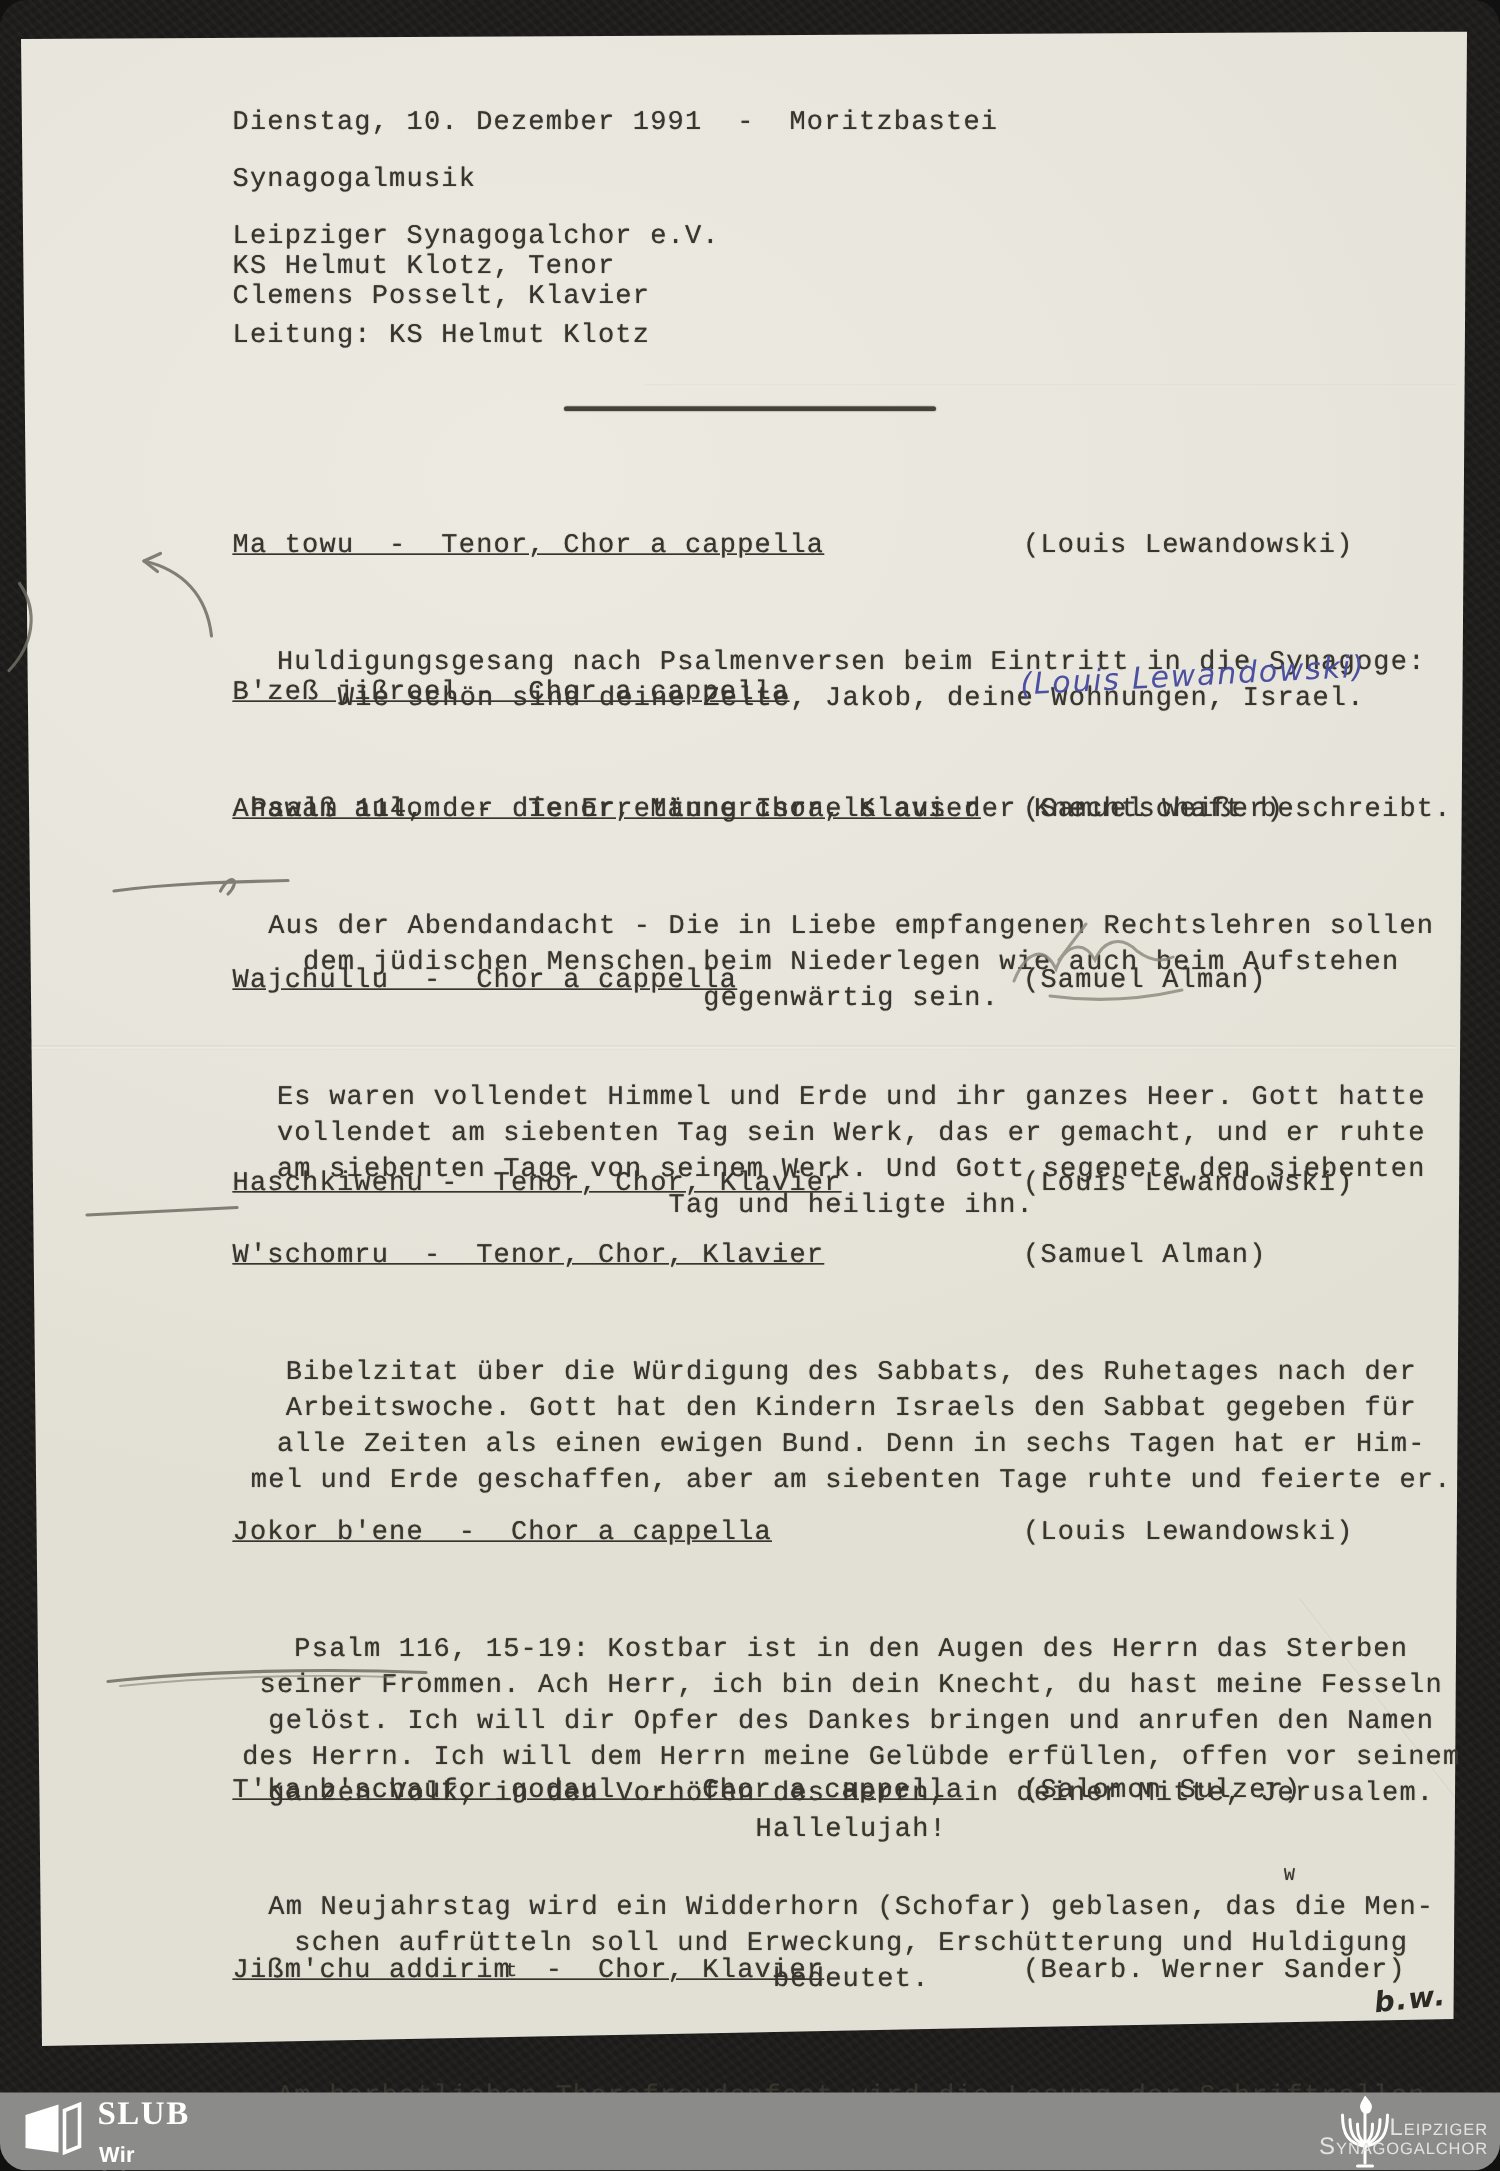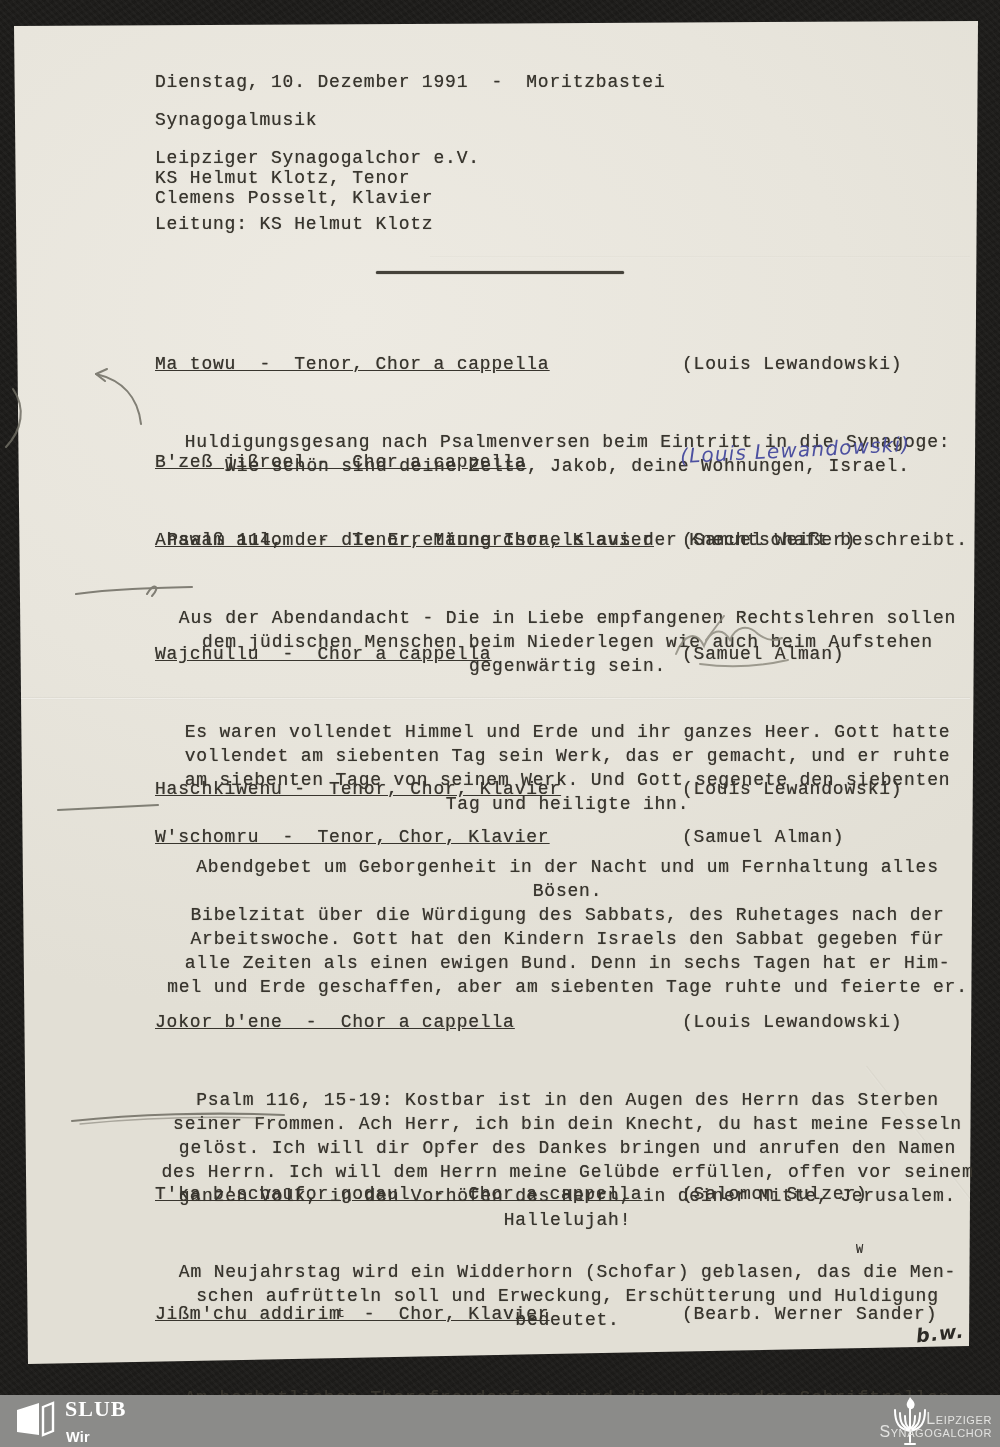--- a/index.html
+++ b/index.html
@@ -1,18 +1,18 @@
 <!DOCTYPE html>
 <html><head>
 <meta charset="utf-8">
 <style>
   html,body{margin:0;padding:0;background:#111;}
   #stage{position:relative;width:1000px;height:1447px;overflow:hidden;
          background:#1d1c1a;
-         font-family:"Liberation Mono", monospace;}
+         font-family:"Liberation Mono", monospace;border-radius:18px;}
   
   #stage::before{content:"";position:absolute;inset:0;
     background:
       repeating-linear-gradient(47deg, rgba(255,255,255,0.018) 0 2px, rgba(0,0,0,0.03) 2px 5px),
       repeating-linear-gradient(-31deg, rgba(255,255,255,0.012) 0 3px, rgba(0,0,0,0.02) 3px 6px);
     pointer-events:none;}
 
   
   .paper{position:absolute;inset:0;
     clip-path:polygon(14px 26px, 978px 21px, 969px 1346px, 28px 1364px);
@@ -112,22 +112,20 @@
   <div class="item tw" style="top:594px">
     <div class="tl"><span>Wajchullu  -  Chor a cappella</span><span class="comp">(Samuel Alman)</span></div>
     <div class="desc">Es waren vollendet Himmel und Erde und ihr ganzes Heer. Gott hatte
 vollendet am siebenten Tag sein Werk, das er gemacht, und er ruhte
 am siebenten Tage von seinem Werk. Und Gott segenete den siebenten
 Tag und heiligte ihn.</div>
   </div>
 
   <div class="item tw" style="top:729px">
     <div class="tl"><span>Haschkiwenu -  Tenor, Chor, Klavier</span><span class="comp">(Louis Lewandowski)</span></div>
-    <div class="desc">Abendgebet um Geborgenheit in der Nacht und um Fernhaltung alles
-Bösen.</div>
   </div>
 
   <div class="item tw" style="top:777px">
     <div class="tl"><span>W'schomru  -  Tenor, Chor, Klavier</span><span class="comp">(Samuel Alman)</span></div>
     <div class="desc">Bibelzitat über die Würdigung des Sabbats, des Ruhetages nach der
 Arbeitswoche. Gott hat den Kindern Israels den Sabbat gegeben für
 alle Zeiten als einen ewigen Bund. Denn in sechs Tagen hat er Him-
 mel und Erde geschaffen, aber am siebenten Tage ruhte und feierte er.</div>
   </div>
 

